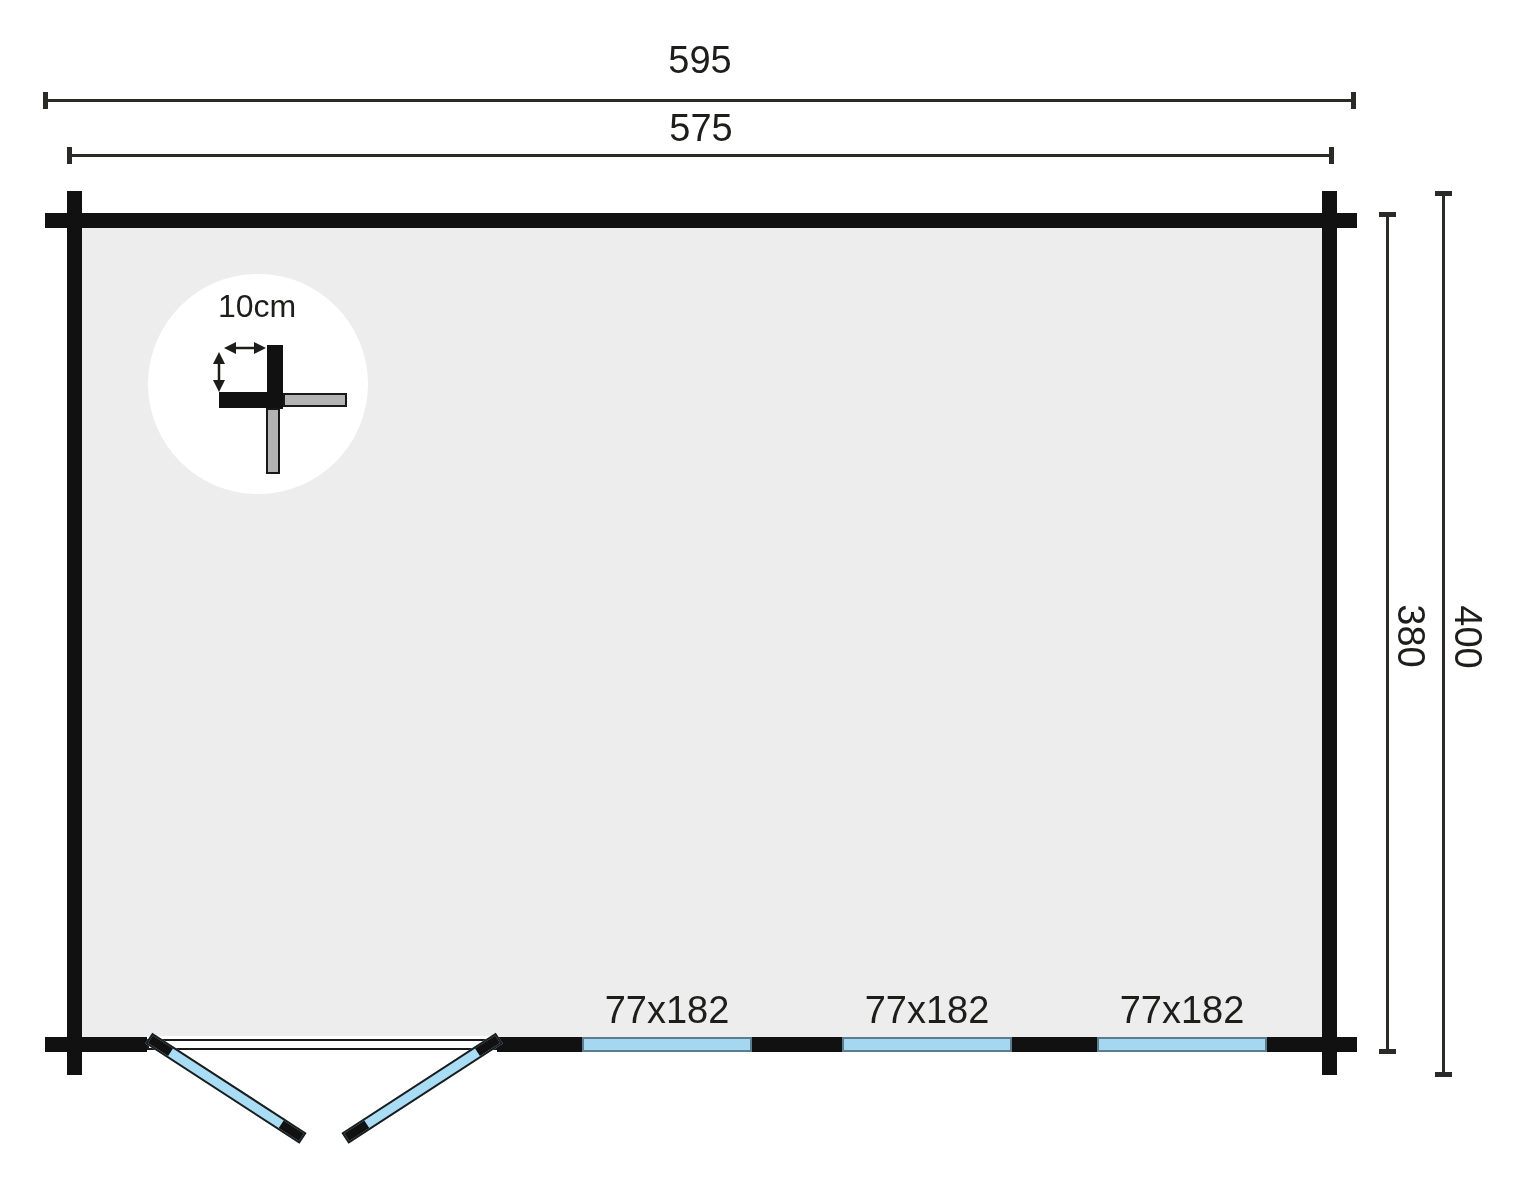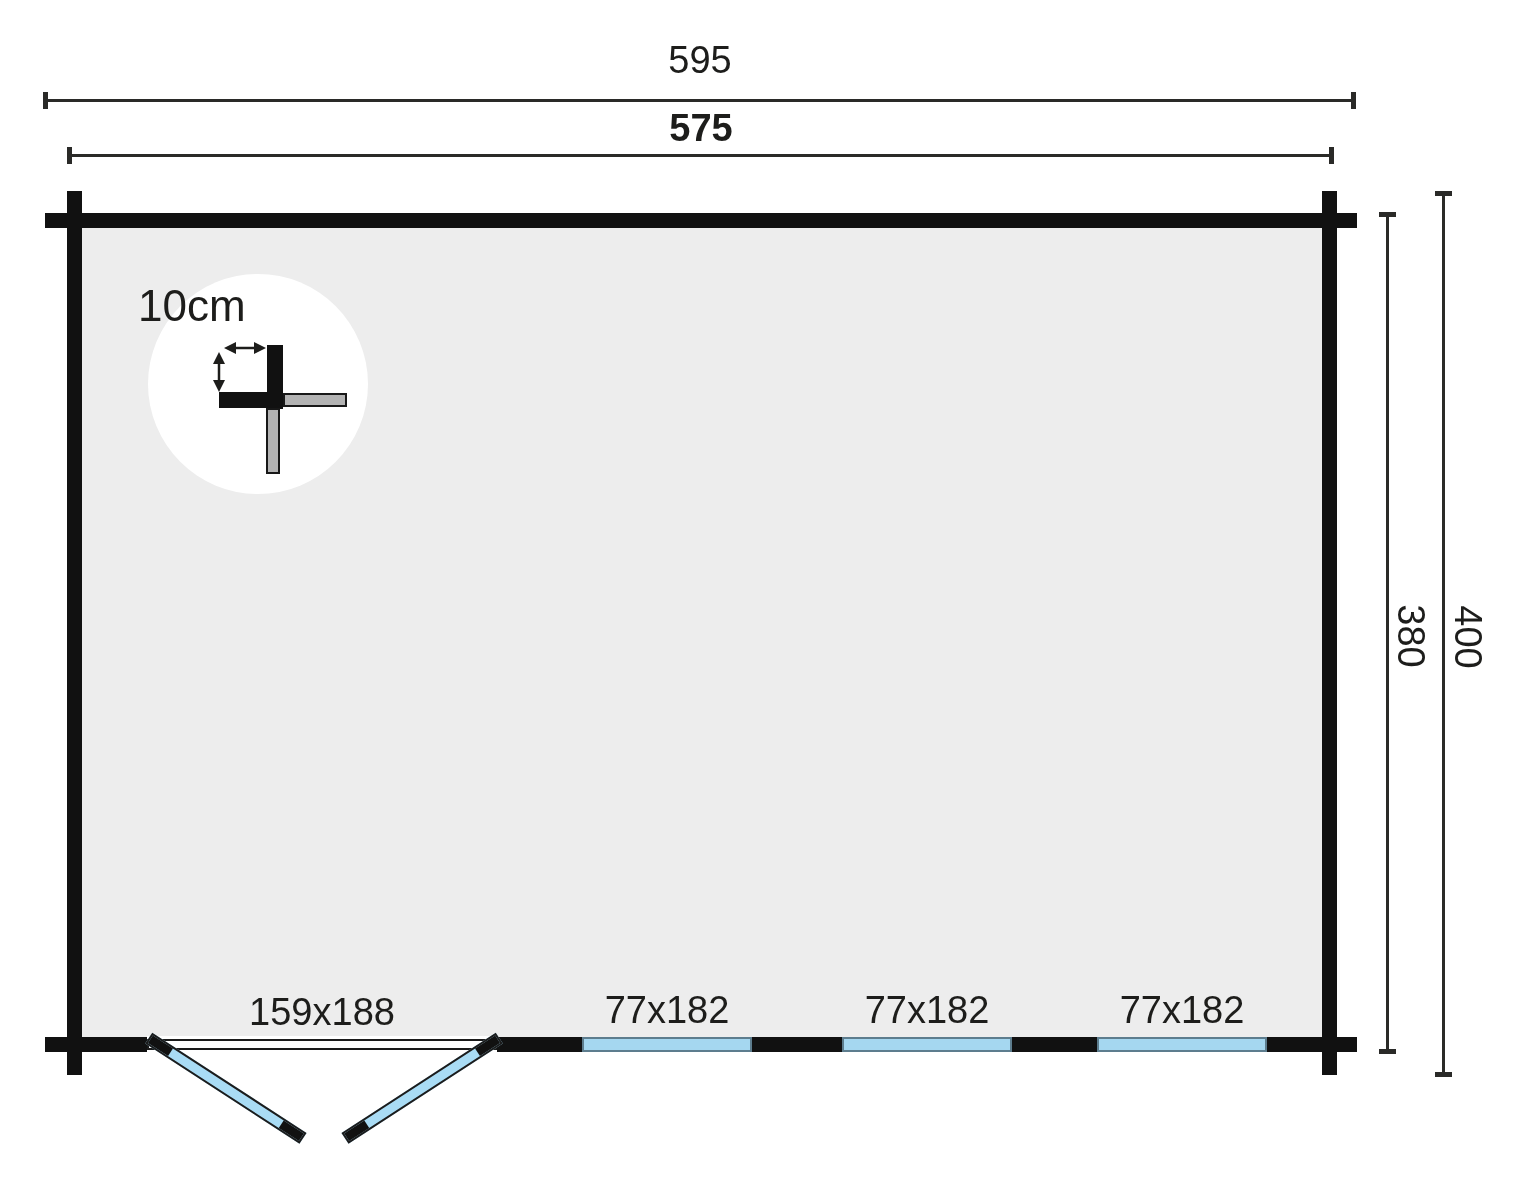--- a/index.html
+++ b/index.html
@@ -22,21 +22,21 @@
   .dim-label.rot { transform: rotate(90deg); }
   
   .wall { position: absolute; background: #111111; }
   .interior { position: absolute; left: 82px; top: 228px; width: 1240px; height: 809px; background: #ededed; }
   
   .detail-circle { position: absolute; left: 148px; top: 274px; width: 220px; height: 220px; border-radius: 50%; background: #ffffff; }
   .detail-bar { position: absolute; }
   .bar-dark { background: #111111; }
   .bar-gray { background: #b3b3b3; border: 2px solid #181818; box-sizing: border-box; }
   .detail-arrows { position: absolute; left: 205px; top: 336px; width: 70px; height: 64px; }
-  .detail-label { position: absolute; left: 138px; top: 287px; width: 220px; font-size: 44px; line-height: 38px; text-align: left; white-space: nowrap; }
+  .detail-label { position: absolute; left: 147px; top: 287px; width: 220px; font-size: 32px; line-height: 38px; text-align: center; white-space: nowrap; }
   
   .door-gap { position: absolute; left: 147px; top: 1036px; width: 350px; height: 17px; background: #ffffff; }
   .threshold { position: absolute; left: 147px; top: 1039px; width: 350px; height: 11px; background: #ffffff; border: 2px solid #1a1a1a; box-sizing: border-box; }
   .window { position: absolute; top: 1037px; width: 170px; height: 15px; background: #a5d7f0; border: 2px solid #5d7d8e; box-sizing: border-box; }
   .leaf { position: absolute; top: 1035px; width: 184px; height: 13px; background: #a9dcf5; border: 2px solid #1c1c1c; box-sizing: border-box; }
   .leaf .cap { position: absolute; top: 0; bottom: 0; width: 24px; background: #111111; }
   .leaf .cap.start { left: 0; }
   .leaf .cap.end { right: 0; }
   .leaf-left  { left: 148px; transform-origin: 6px 6px; transform: rotate(33deg); }
   .leaf-right { left: 316px; transform-origin: 178px 6px; transform: rotate(-33deg); }
@@ -44,21 +44,21 @@
 </head>
 <body>
 
 <div class="stage">
 
   <div class="dim-label" style="left:45px; top:40px; width:1310px;">595</div>
   <div class="line h" style="left:45px; top:99px; width:1310px;"></div>
   <div class="tick v" style="left:43px; top:92px;"></div>
   <div class="tick v" style="left:1351px; top:92px;"></div>
 
-  <div class="dim-label" style="left:69px; top:108px; width:1264px;font-weight:bold;">575</div>
+  <div class="dim-label" style="left:69px; top:108px; width:1264px;">575</div>
   <div class="line h" style="left:69px; top:154px; width:1264px;"></div>
   <div class="tick v" style="left:67px; top:147px;"></div>
   <div class="tick v" style="left:1329px; top:147px;"></div>
 
   <div class="line v" style="left:1386px; top:214px; height:838px;"></div>
   <div class="tick h" style="left:1379px; top:212px;"></div>
   <div class="tick h" style="left:1379px; top:1049px;"></div>
   <div class="dim-label rot" style="left:1351px; top:616px; width:120px; height:40px;">380</div>
 
   <div class="line v" style="left:1442px; top:193px; height:882px;"></div>
@@ -82,21 +82,20 @@
     <line x1="230" y1="348" x2="260" y2="348" stroke="#1d1d1b" stroke-width="2.5"></line>
     <polygon points="224,348 236,342 236,354" fill="#1d1d1b"></polygon>
     <polygon points="266,348 254,342 254,354" fill="#1d1d1b"></polygon>
     <line x1="219" y1="358" x2="219" y2="386" stroke="#1d1d1b" stroke-width="2.5"></line>
     <polygon points="219,352 213,364 225,364" fill="#1d1d1b"></polygon>
     <polygon points="219,392 213,380 225,380" fill="#1d1d1b"></polygon>
   </svg>
 
   <div class="door-gap"></div>
   <div class="threshold"></div>
-  <div class="dim-label" style="left:147px; top:992px; width:350px;">159x188</div>
   <div class="leaf leaf-left">
     <div class="cap start"></div>
     <div class="cap end"></div>
   </div>
   <div class="leaf leaf-right">
     <div class="cap start"></div>
     <div class="cap end"></div>
   </div>
 
   <div class="dim-label" style="left:582px; top:990px; width:170px;">77x182</div>

